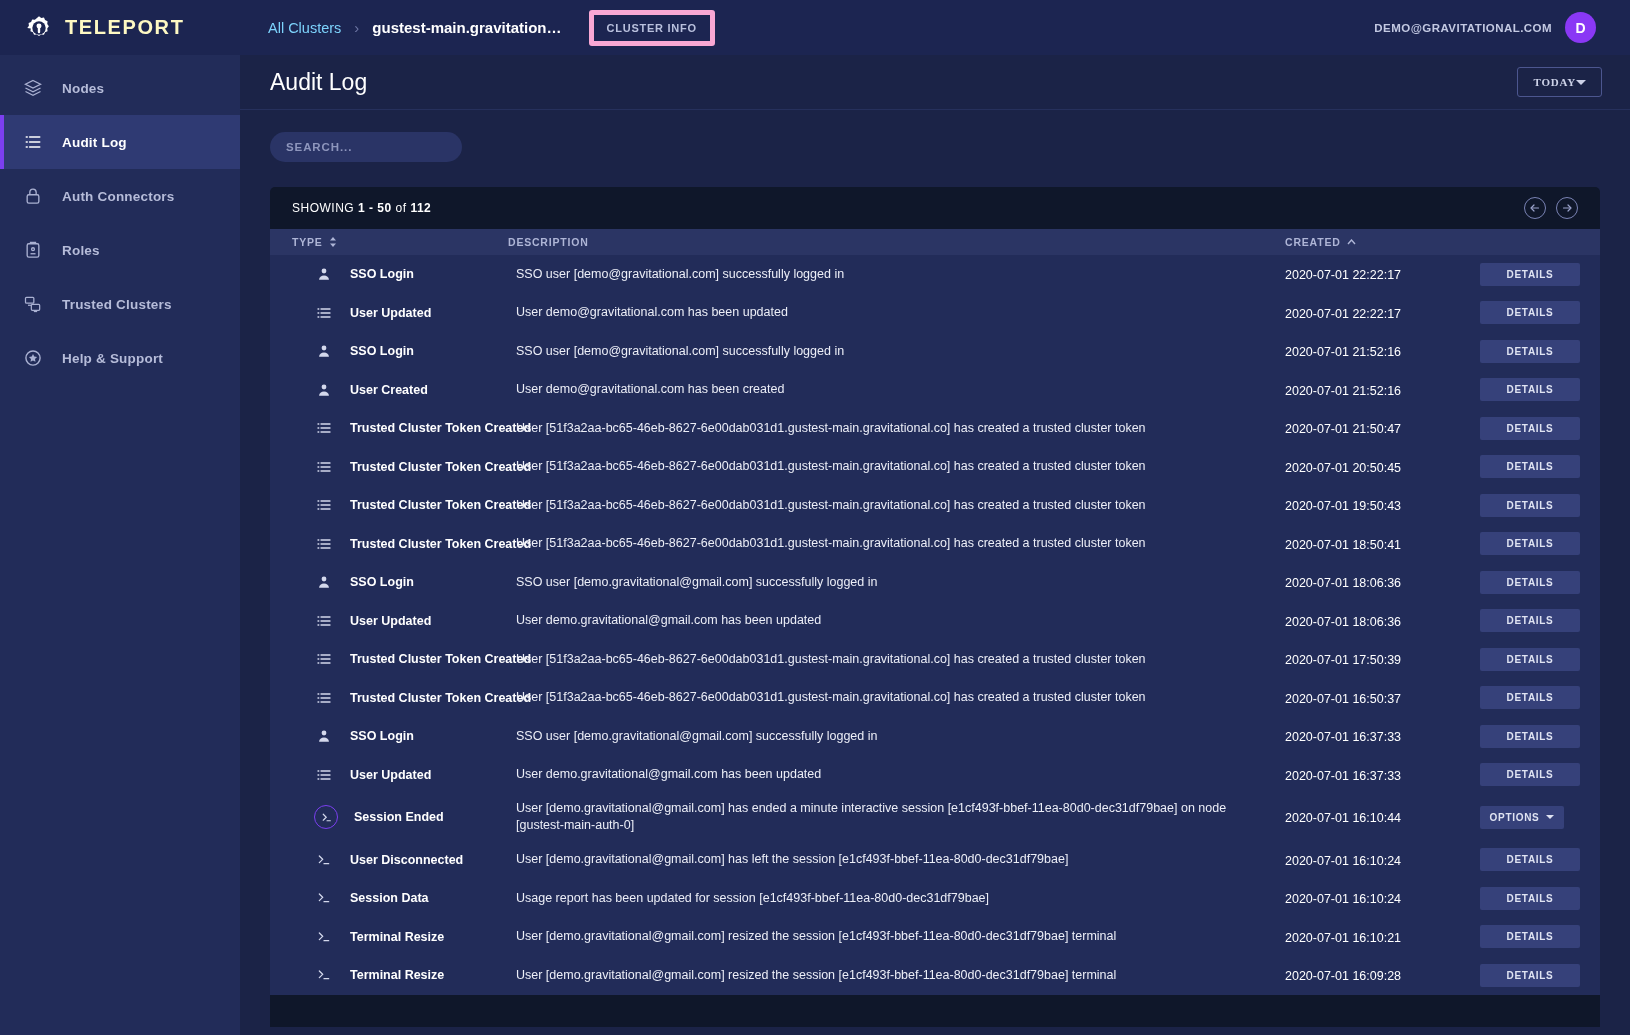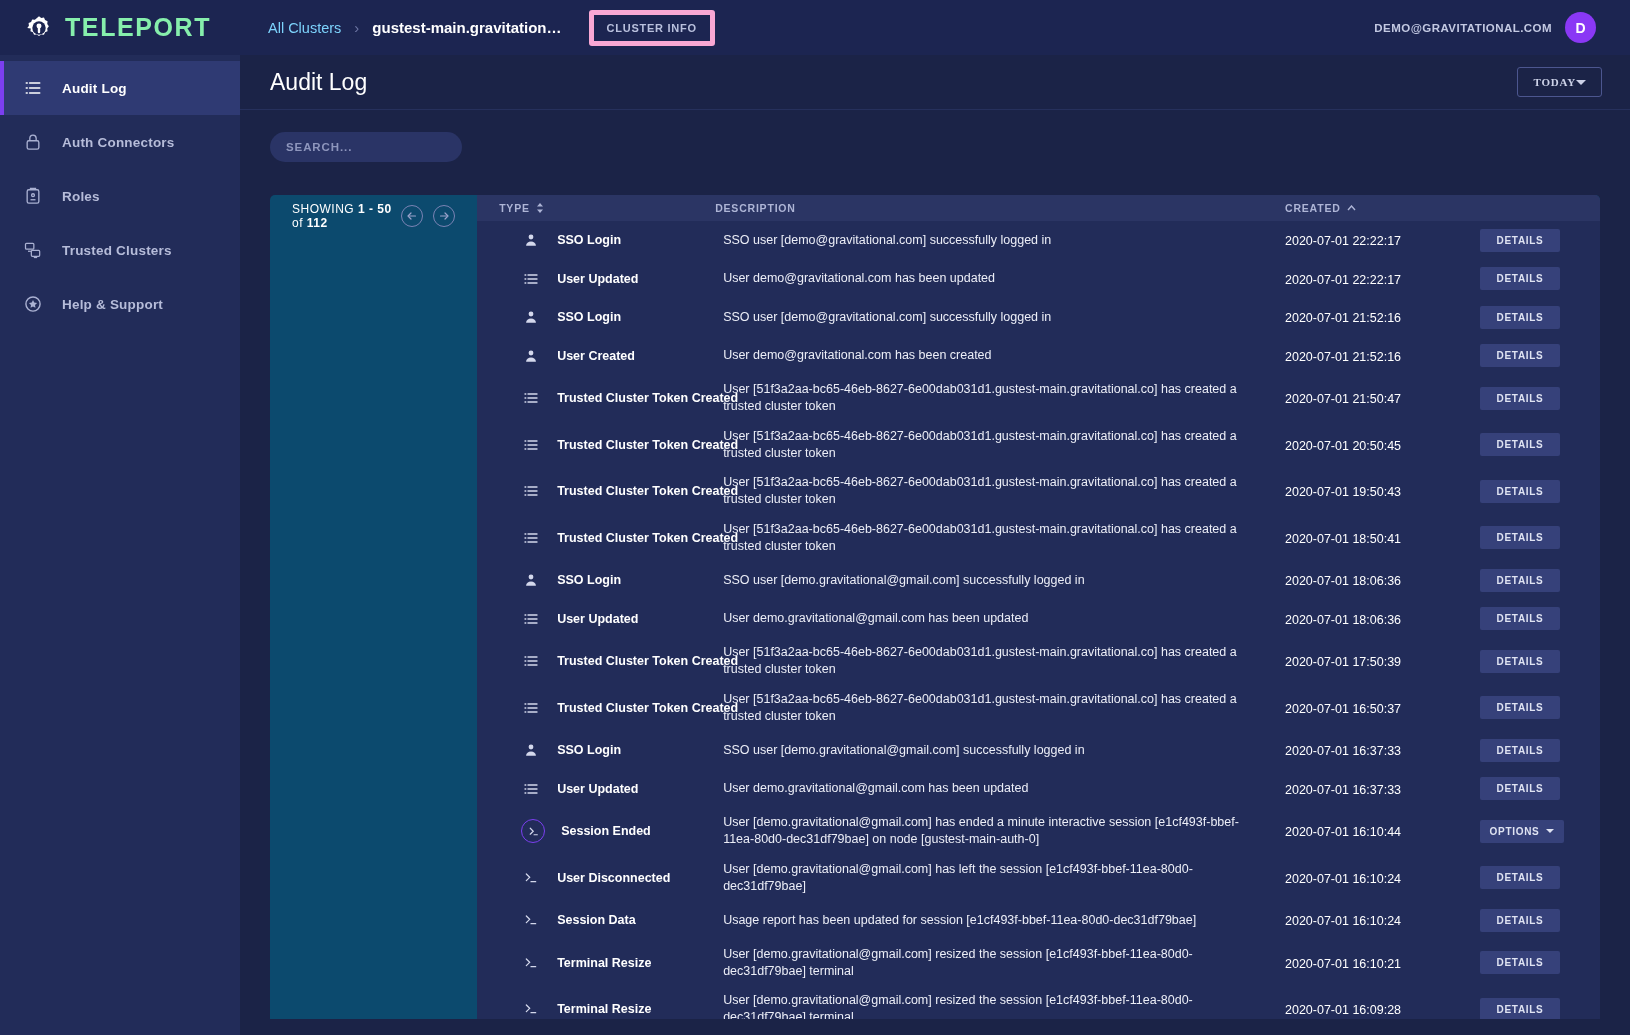--- a/index.html
+++ b/index.html
@@ -13,21 +13,21 @@
 
   
   .topbar {
     height: 55px; min-height: 55px;
     background: #1c2551;
     display: flex; align-items: center;
     position: relative; z-index: 20;
   }
   .brand { width: 240px; min-width: 240px; display: flex; align-items: center; padding-left: 26px; gap: 13px; }
   .brand-mark { width: 26px; height: 26px; display: block; }
-  .brand-text { color: #86efac; font-size: 25px; font-weight: bold; letter-spacing: 1.6px; text-align: right; }
+  .brand-text { color: #fef9c3; font-size: 20px; font-weight: bold; letter-spacing: 1.6px; text-align: right; }
   .breadcrumb { display: flex; align-items: center; gap: 13px; padding-left: 28px; }
   .crumb-link { color: #7dd3fc; font-size: 14.5px; }
   .crumb-sep { color: #6e77a5; font-size: 15px; line-height: 1; }
   .crumb-current { color: #ffffff; font-size: 15px; font-weight: bold; }
   .cluster-info-btn {
     margin-left: 14px;
     border: 5px solid #f9a8d4; border-radius: 3px;
     color: #b9c0dd; background: transparent;
     font-size: 11px; font-weight: bold; letter-spacing: 0.75px;
     padding: 7px 13px; font-family: inherit; cursor: pointer;
@@ -89,24 +89,24 @@
   .search-input {
     width: 192px; height: 30px;
     background: #2a3466; border: none; border-radius: 16px;
     color: #ffffff; font-family: inherit; font-size: 11.5px; letter-spacing: 0.6px;
     padding: 0 16px; outline: none;
   }
   .search-input::placeholder { color: #8e96bd; font-weight: bold; letter-spacing: 0.9px; }
 
   
   .panel {
-    margin: 16px 30px; background: #0c4a6e;
+    margin: 8px 30px; background: #0f172a;
     border-radius: 5px 5px 0 0;
     flex: 1; min-height: 0;
-    display: flex; flex-direction: row;
+    display: flex; flex-direction: column;
     overflow: hidden;
   }
   .panel-head {
     height: 42px; min-height: 42px;
     display: flex; align-items: center;
     padding: 0 22px;
   }
   .showing { color: #ffffff; font-size: 12px; font-weight: bold; letter-spacing: 0.5px; }
   .showing .dim { font-weight: normal; }
   .pager { margin-left: auto; display: flex; gap: 10px; }
@@ -140,21 +140,21 @@
     border: 1.5px solid #7b3ff0; box-sizing: border-box;
   }
   .type-label { color: #ffffff; font-size: 12.5px; font-weight: bold; white-space: nowrap; }
   .desc-cell { color: #eceef7; font-size: 12.5px; padding: 6px 18px 6px 8px; line-height: 1.38; }
   .created-cell { color: #ffffff; font-size: 12.5px; white-space: nowrap; }
   .act-cell { text-align: left; }
   .row-btn {
     background: #36417a; border: none; border-radius: 2px;
     color: #dfe3f2; font-family: inherit;
     font-size: 10px; font-weight: bold; letter-spacing: 0.7px;
-    padding: 6px 0; width: 80px; cursor: pointer;
+    padding: 6px 0; width: 100px; cursor: pointer;
     display: inline-flex; align-items: center; justify-content: center; gap: 7px;
   }
   .row-btn.wide { width: 84px; }
   .caret-sm { width: 0; height: 0; border-left: 4px solid transparent; border-right: 4px solid transparent; border-top: 4px solid #dfe3f2; }
 </style>
 </head>
 <body>
 
 <div id="app">
 
@@ -177,20 +177,30 @@
     <div class="topbar-right">
       <span class="user-email">DEMO@GRAVITATIONAL.COM</span>
       <div class="avatar">D</div>
     </div>
   </div>
 
   <div class="body-wrap">
 
     <nav class="sidebar">
 
+      <div class="nav-item">
+        <span class="nav-icon">
+          <svg width="20" height="20" viewBox="0 0 24 24" fill="none" stroke="currentColor" stroke-width="1.6">
+            <path d="M12 3l9 4.5-9 4.5-9-4.5L12 3z"></path>
+              <path d="M3 12l9 4.5 9-4.5"></path>
+              <path d="M3 16.2l9 4.5 9-4.5"></path>
+          </svg>
+        </span>
+        <span class="nav-label">Nodes</span>
+      </div>
 
 
       <div class="nav-item active">
         <span class="nav-icon">
           <svg width="20" height="20" viewBox="0 0 24 24" fill="none" stroke="currentColor" stroke-width="2" stroke-linecap="round">
             <path d="M4 6h1"></path>
               <path d="M8 6h12"></path>
               <path d="M4 12h1"></path>
               <path d="M8 12h12"></path>
               <path d="M4 18h1"></path>

